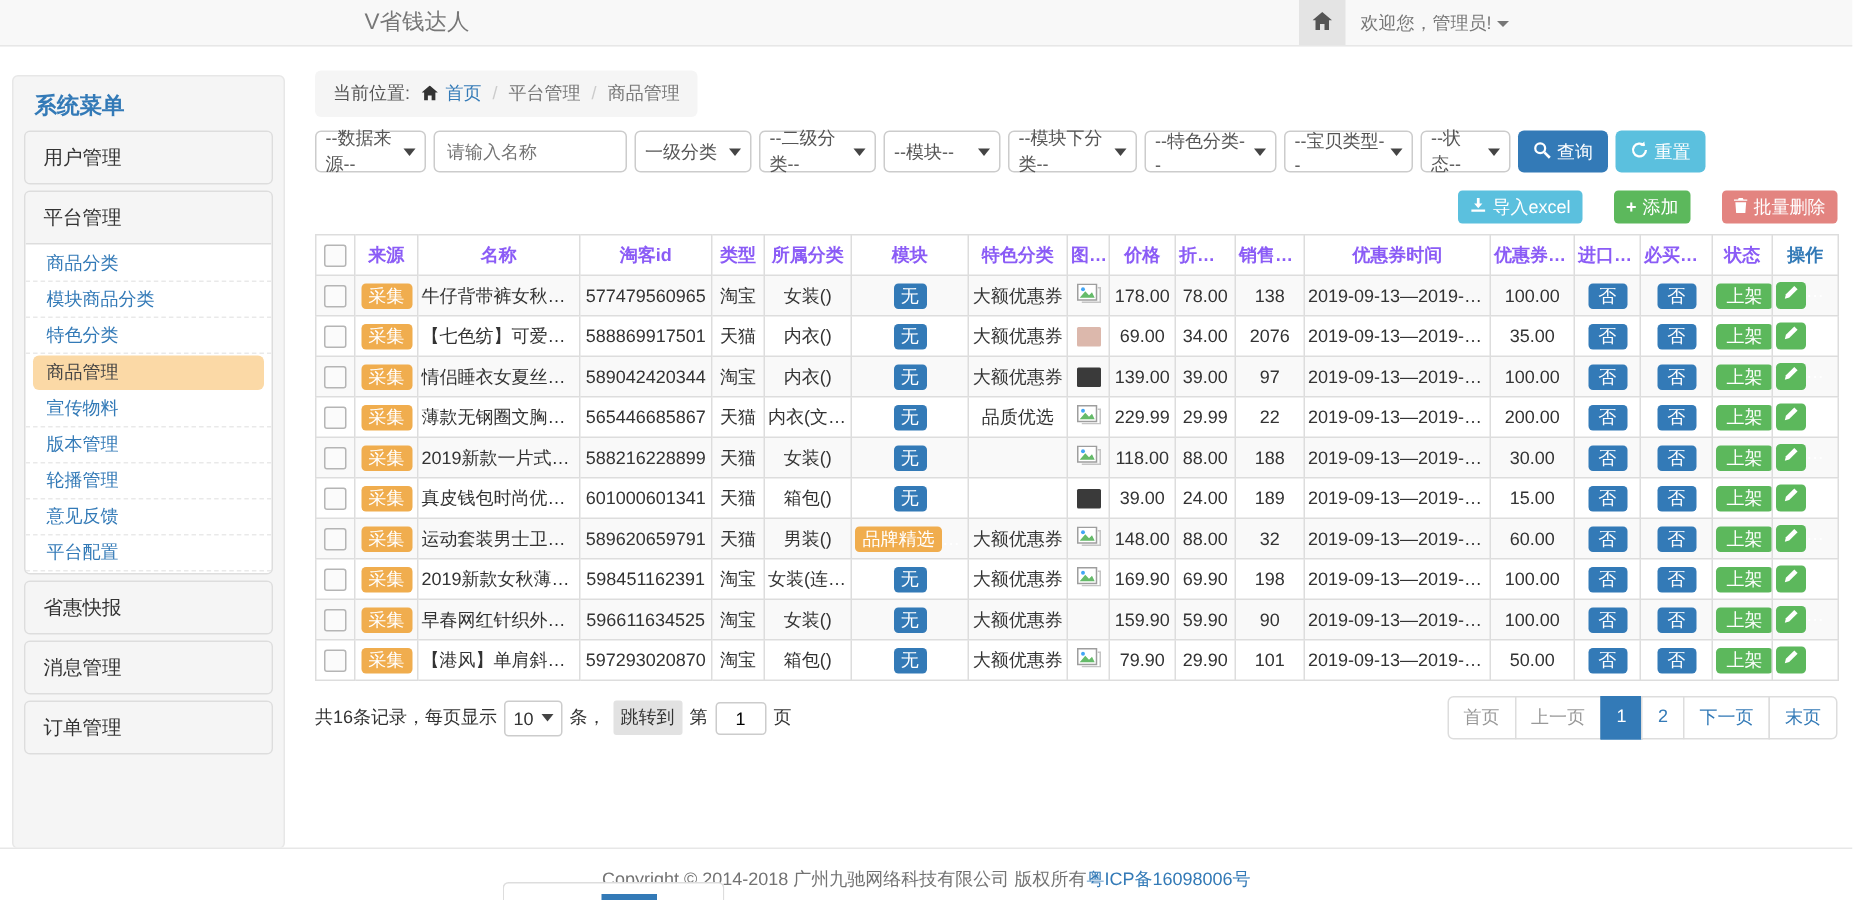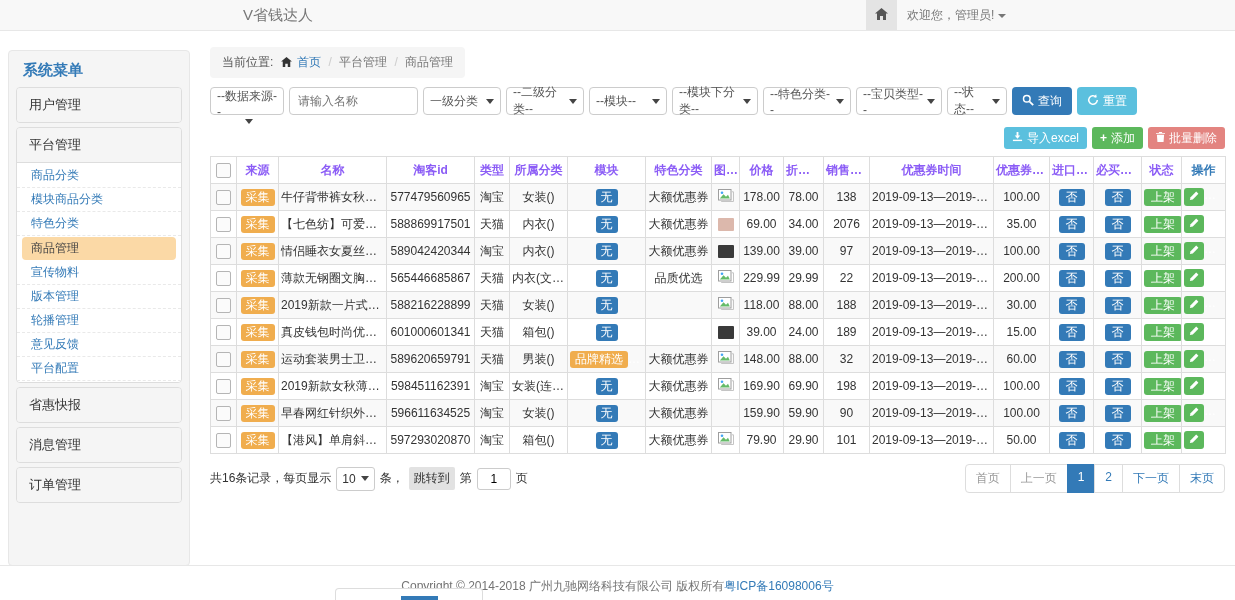--- a/index.html
+++ b/index.html
@@ -33,21 +33,21 @@
   .fselect{height:28px;box-sizing:border-box;border:1px solid #ccc;border-radius:4px;background:#fff;display:flex;align-items:center;justify-content:space-between;padding:0 6px;color:#555;cursor:pointer;flex:0 0 auto}
   .fselect .sel-caret{width:0;height:0;border-left:4px solid transparent;border-right:4px solid transparent;border-top:5px solid #444;margin-left:4px}
   .finput{height:28px;box-sizing:border-box;border:1px solid #ccc;border-radius:4px;padding:0 8px;font-size:12px;color:#555;outline:none;font-family:inherit}
   .btn{height:28px;border:none;border-radius:4px;color:#fff;font-size:12px;padding:0 10px;display:inline-flex;align-items:center;gap:4px;cursor:pointer;font-family:inherit;white-space:nowrap}
   .btn.primary{background:#337ab7}
   .btn.info{background:#5bc0de}
   .btn.success{background:#5cb85c}
   .btn.dangerlight{background:#e38480}
   .btn.small{height:22px;padding:0 8px;border-radius:3px}
 
-  .toolbar{margin-top:12px;display:flex;justify-content:flex-end;gap:5px}
+  .toolbar{margin-top:12px;display:flex;justify-content:flex-end;gap:21px}
 
   table.grid{margin-top:7px;width:1015px;border-collapse:collapse;table-layout:fixed;font-size:12px}
   .grid th,.grid td{border:1px solid #ddd;padding:3px 2px;text-align:center;overflow:hidden;white-space:nowrap;text-overflow:ellipsis;height:20px;vertical-align:middle}
   .grid th{font-weight:bold;color:#8b5cf6;background:#fff}
   .grid th.ops-head{color:#337ab7}
   .grid tbody tr:nth-child(odd){background:#f9f9f9}
   .cb{display:inline-block;width:13px;height:13px;border:1px solid #b5b5b5;border-radius:2px;background:#fbfbfb;vertical-align:middle;cursor:pointer}
   .badge{display:inline-block;border-radius:3px;color:#fff;padding:2px 5px;line-height:13px}
   .badge.orange{background:#f0ad4e}
   .badge.blue{background:#337ab7}
@@ -134,21 +134,21 @@
           <path fill="#333" d="M6.5 0 L13 5.5 H11 V12 H8 V8 H5 V12 H2 V5.5 H0 Z"></path>
         </svg></span>
     <a>首页</a>
     <span class="sep">/</span>
     <span class="crumb-dim">平台管理</span>
     <span class="sep">/</span>
     <span class="crumb-dim">商品管理</span>
   </div>
 
   <div class="filter-row" id="filter-row">
-      <div class="fselect" style="width: 74px; flex-direction: column;">
+      <div class="fselect" style="width: 74px;">
         <span>--数据来源--</span>
         <span class="sel-caret"></span>
       </div>
       <input class="finput" placeholder="请输入名称" style="width: 129px;">
       <div class="fselect" style="width: 78px;">
         <span>一级分类</span>
         <span class="sel-caret"></span>
       </div>
       <div class="fselect" style="width: 78px;">
         <span>--二级分类--</span>

